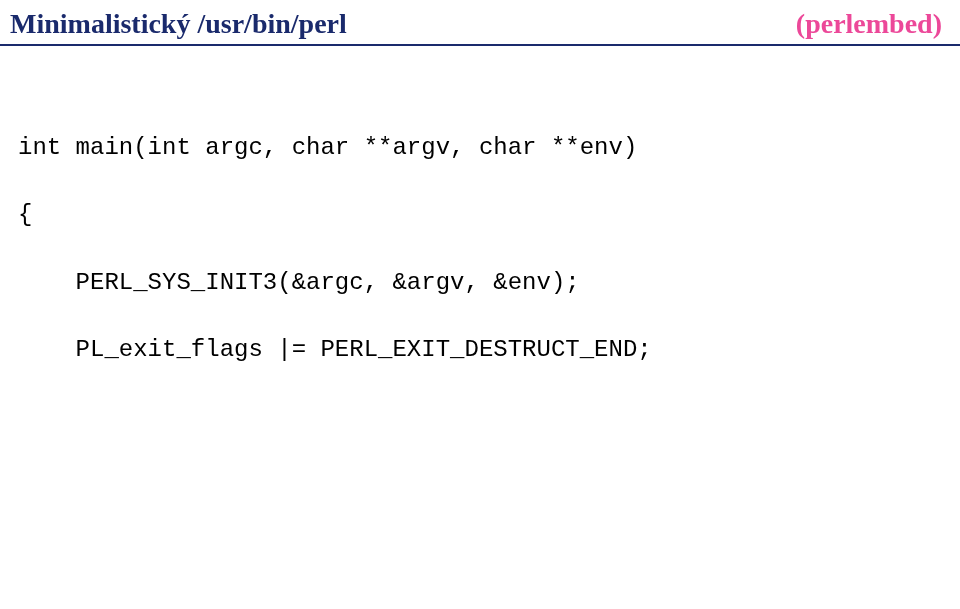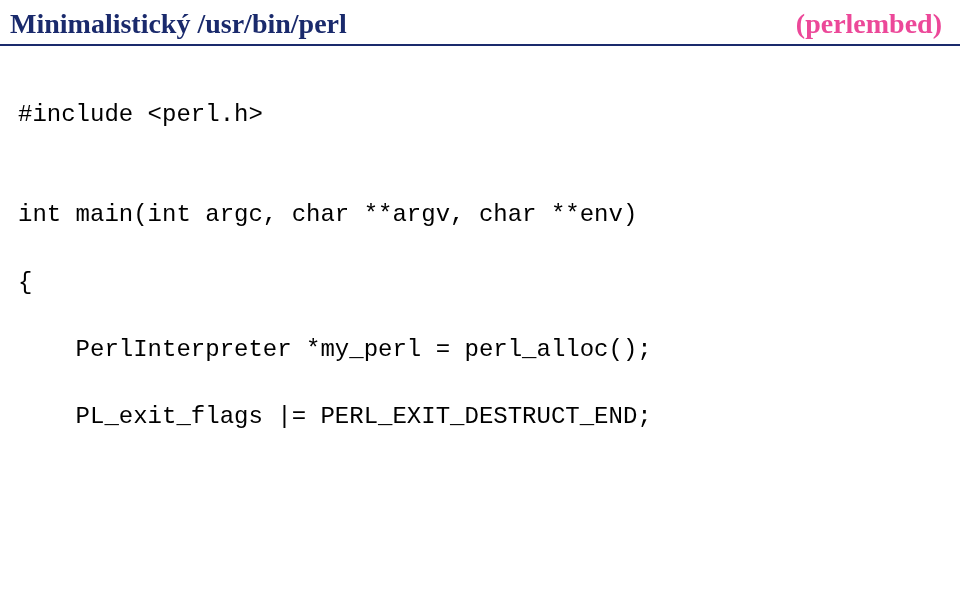--- a/index.html
+++ b/index.html
@@ -48,25 +48,24 @@
 </style>
 </head>
 <body>
 
 <div class="header">
   <span class="header-left">Minimalistický /usr/bin/perl</span>
   <span class="header-right">(perlembed)</span>
 </div>
 
 <div class="code-block">
-<span class="code-line">#include &lt;perl.h&gt;</span>
 <span class="code-line"></span>
 <span class="code-line">int main(int argc, char **argv, char **env)</span>
 <span class="code-line">{</span>
-<span class="code-line">    PerlInterpreter *my_perl = perl_alloc();</span>
+<span class="code-line">    PERL_SYS_INIT3(&amp;argc, &amp;argv, &amp;env);</span>
 <span class="code-line">    PL_exit_flags |= PERL_EXIT_DESTRUCT_END;</span>
 <span class="code-line"></span>
 
 
 <span class="code-line"></span>
 
 
 
 
 </div>

